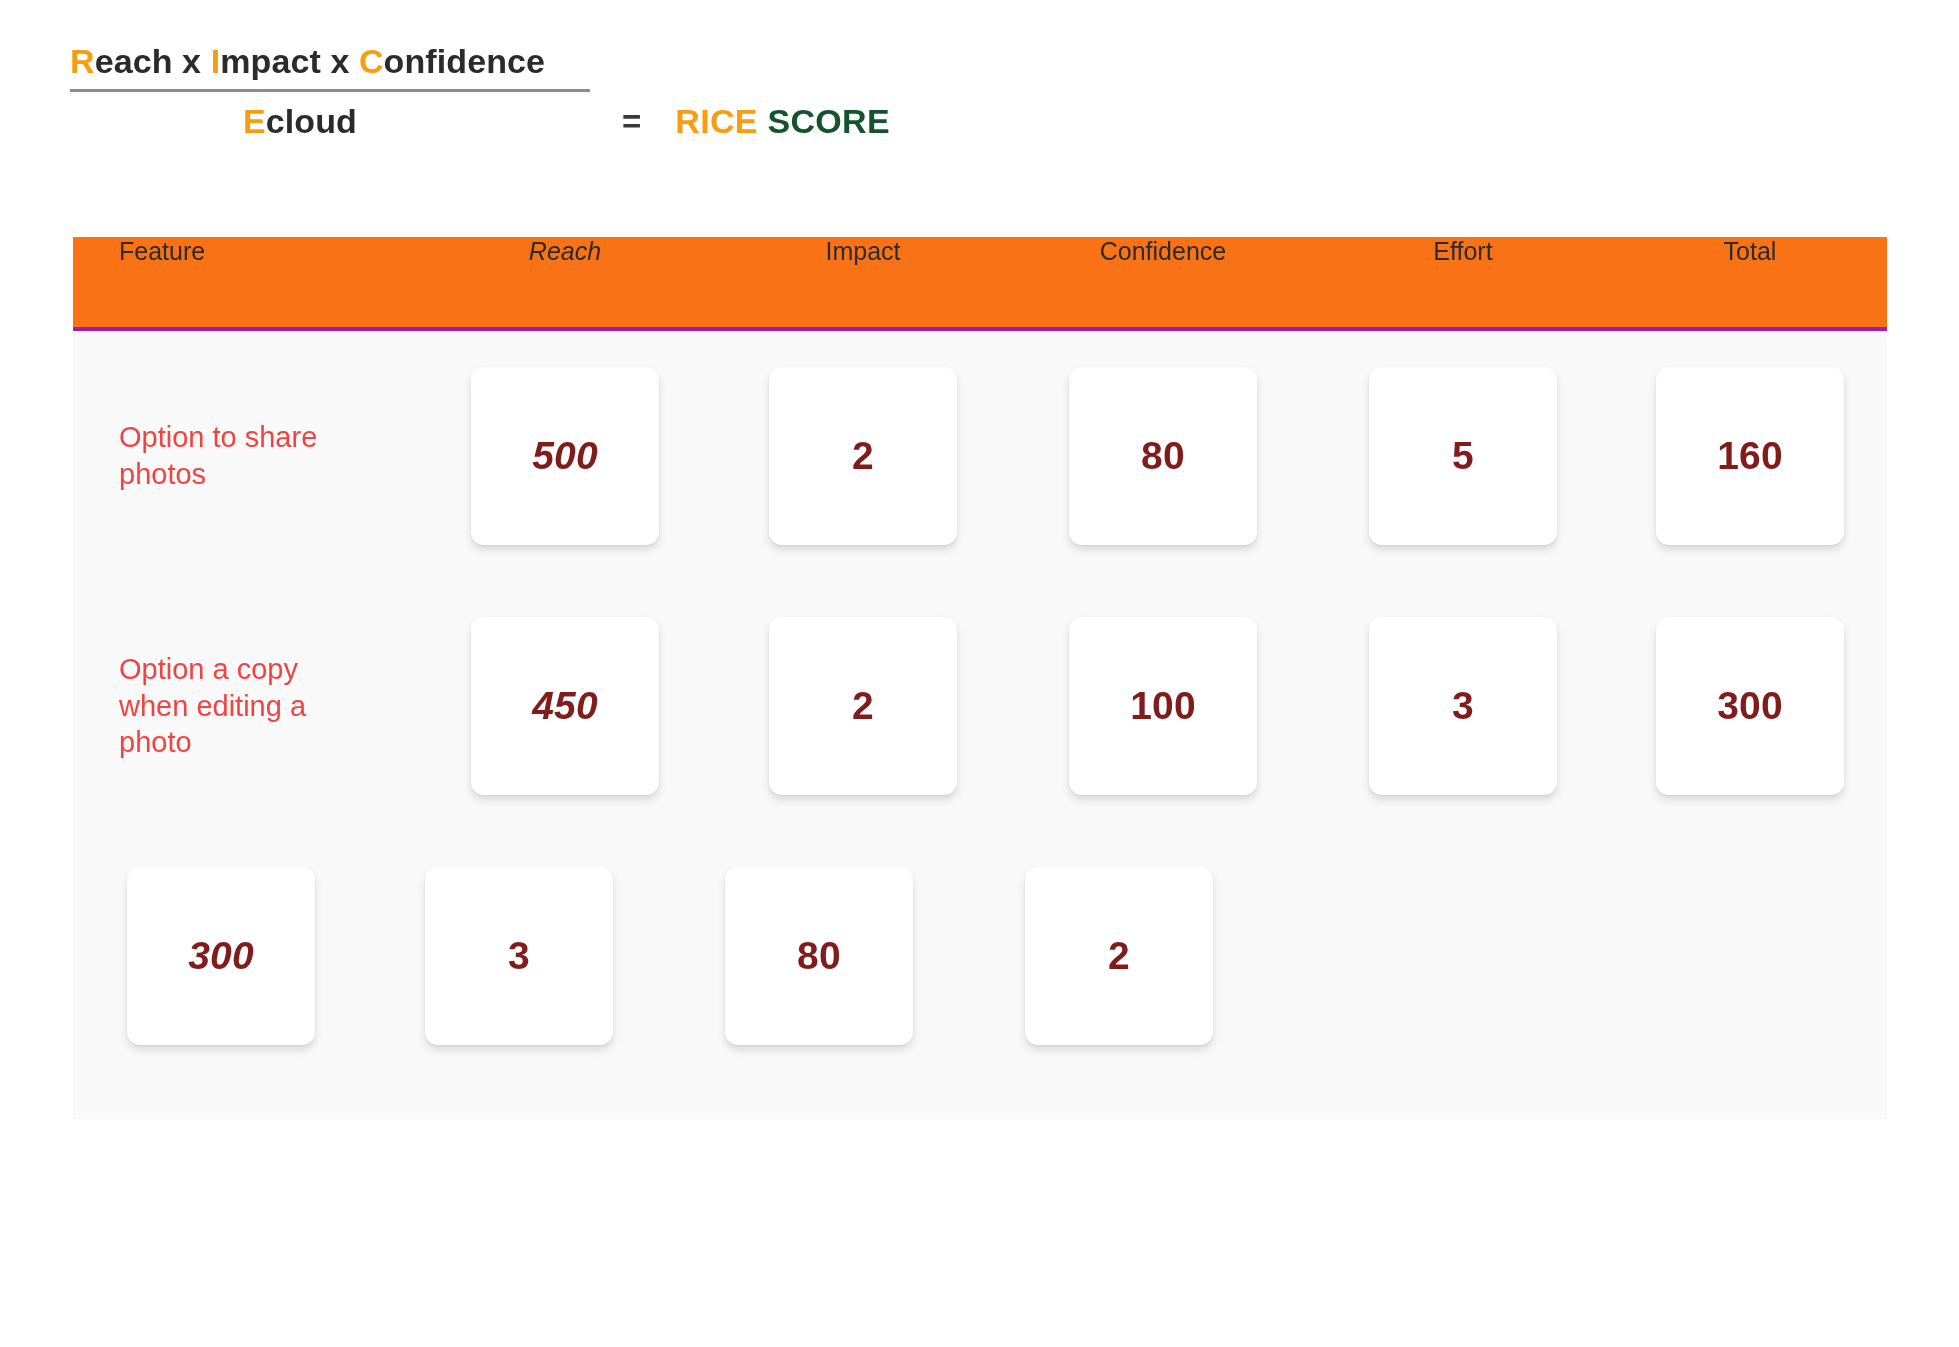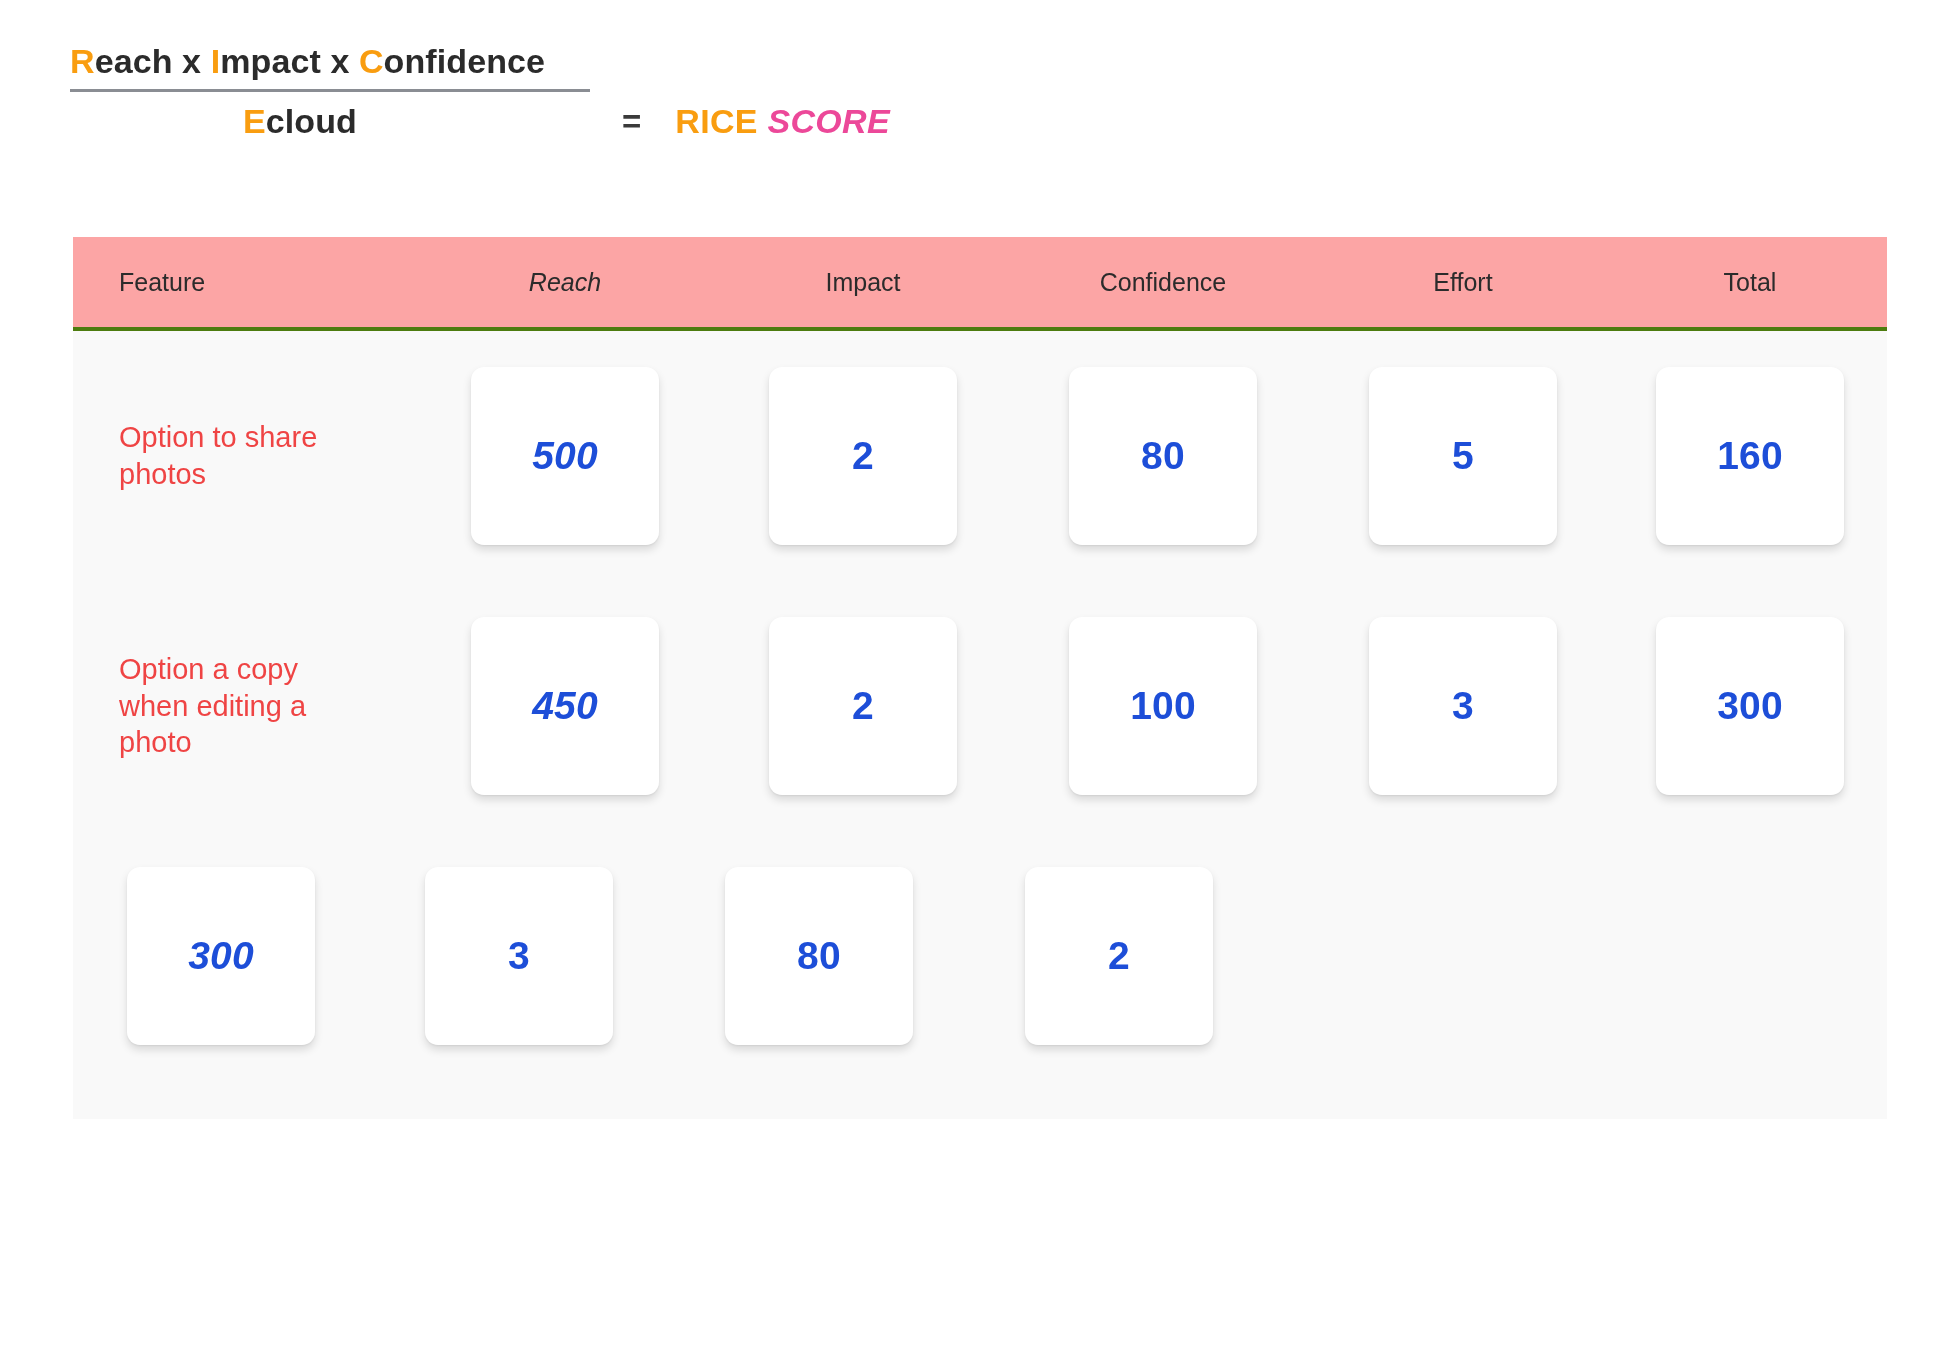--- a/index.html
+++ b/index.html
@@ -71,34 +71,34 @@
     padding-top: 4px;
   }
   .rice-score {
     font-size: 34px;
     font-weight: 700;
     letter-spacing: 0.3px;
     margin-left: 26px;
     padding-top: 4px;
     white-space: nowrap;
   }
-  .rice-score .dark { color: #ec4899; font-style: italic; }
+  .rice-score .dark { color: #14532d; }
 
   
   .table {
     position: absolute;
     left: 73px;
     top: 237px;
     width: 1814px;
   }
   .table-header {
-    background: #fca5a5;
-    border-bottom: 4px solid #4d7c0f;
-    display: flex;
-    align-items: center;
+    background: #f97316;
+    border-bottom: 4px solid #a21caf;
+    display: flex;
+    align-items: flex-start;
     height: 90px;
   }
   .table-body {
     background: #f9f9f9;
     padding-bottom: 38px;
   }
   .row {
     display: flex;
     align-items: center;
     height: 250px;
@@ -140,21 +140,21 @@
     background: #ffffff;
     border-radius: 13px;
     box-shadow: 0 5px 9px rgba(0,0,0,0.13), 0 1px 2px rgba(0,0,0,0.06);
     display: flex;
     align-items: center;
     justify-content: center;
   }
   .card-value {
     font-size: 39px;
     font-weight: 700;
-    color: #1d4ed8;
+    color: #7f1d1d;
     letter-spacing: 0.2px;
   }
 </style>
 </head>
 <body>
 
 <div class="formula-area">
   <div class="formula">
 
     <div class="fraction">

